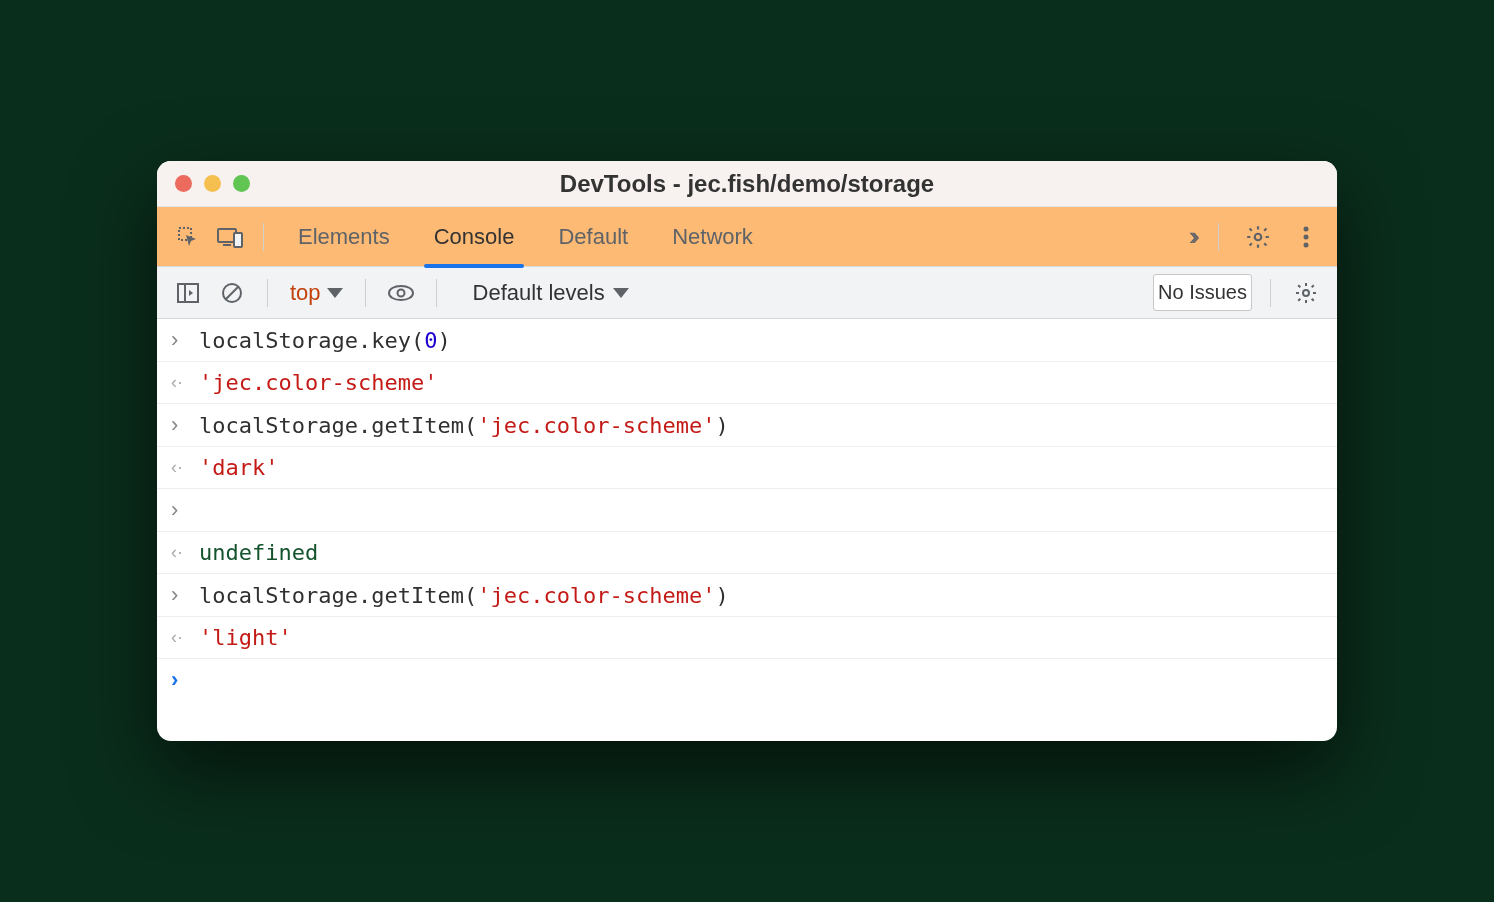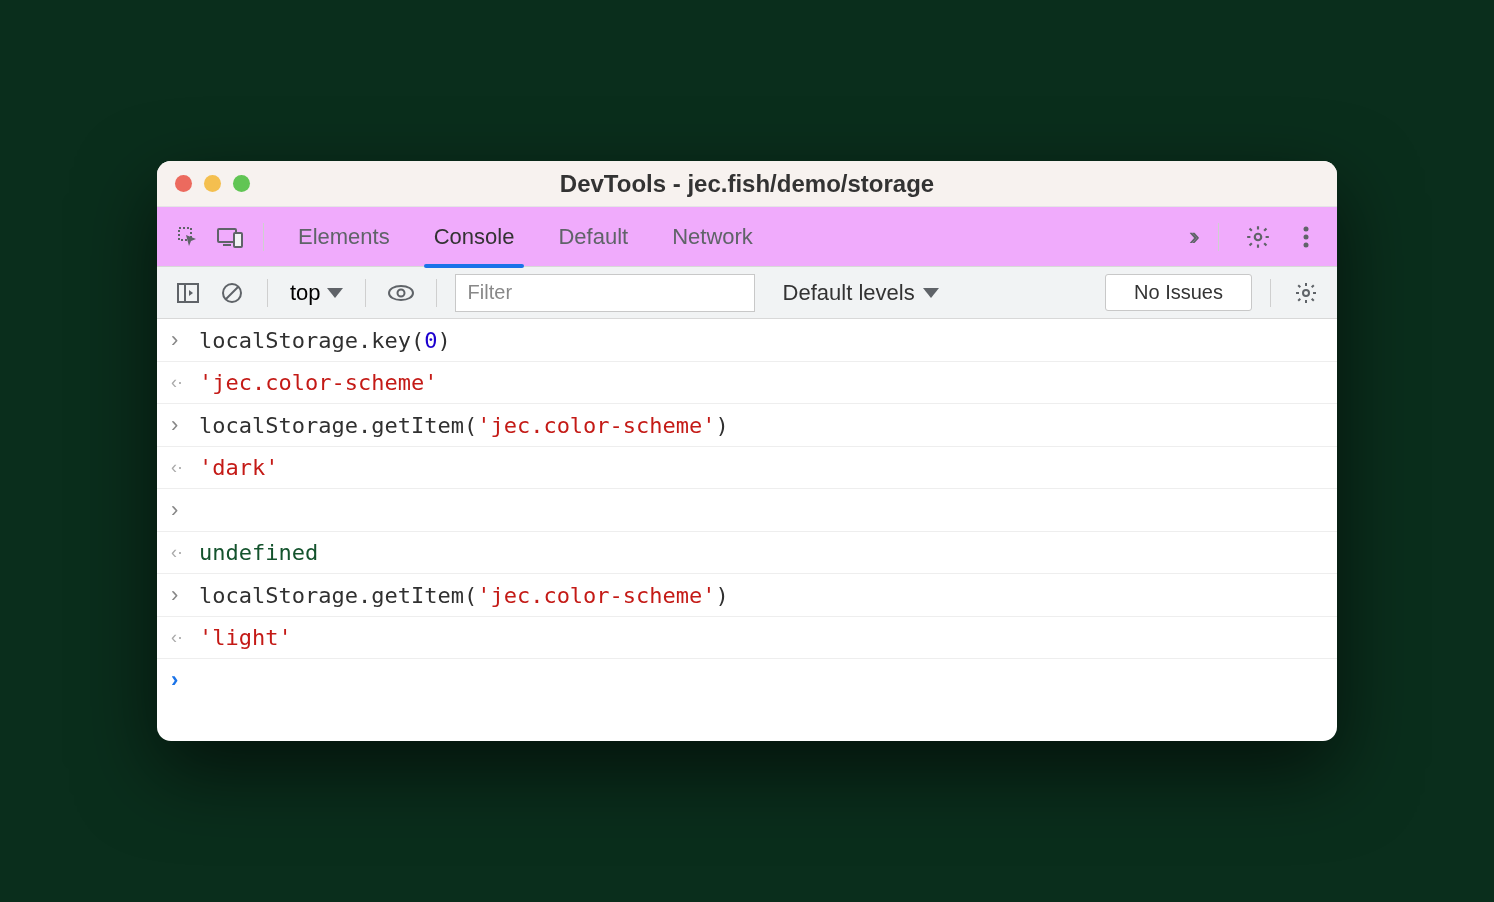--- a/index.html
+++ b/index.html
@@ -42,21 +42,21 @@
     position: absolute;
     left: 0; right: 0;
     text-align: center;
     font-size: 24px;
     font-weight: 600;
     color: #333;
     pointer-events: none;
   }
   .tabbar {
     height: 60px;
-    background: #f0abfc;
+    background: #fdba74;
     border-bottom: 1px solid #d8d8d8;
     display: flex;
     align-items: center;
     padding: 0 14px;
     gap: 8px;
   }
   .icon-btn {
     width: 34px; height: 34px;
     display: flex; align-items: center; justify-content: center;
     color: #5f6368;
@@ -111,21 +111,21 @@
     border-bottom: 1px solid #d8d8d8;
     display: flex;
     align-items: center;
     padding: 0 14px;
     gap: 10px;
   }
   .context-select {
     display: flex;
     align-items: center;
     font-size: 22px;
-    color: #000000;
+    color: #c2410c;
     gap: 6px;
     cursor: pointer;
     padding: 0 4px;
   }
   .dropdown-triangle {
     width: 0; height: 0;
     border-left: 8px solid transparent;
     border-right: 8px solid transparent;
     border-top: 10px solid #5f6368;
   }
@@ -147,21 +147,21 @@
     gap: 8px;
     cursor: pointer;
     margin-left: 18px;
     justify-content: flex-end;
   }
   .issues-btn {
     background: #fff;
     border: 1px solid #c8c8c8;
     border-radius: 3px;
     font-size: 20px;
-    padding: 6px 28px;
+    padding: 6px 4px;
     cursor: pointer;
     color: #333;
   }
   .spacer { flex: 1; }
   .console {
     font-family: ui-monospace, "SF Mono", Menlo, Consolas, monospace;
     font-size: 22px;
   }
   .row {
     display: flex;
@@ -262,21 +262,20 @@
       <div class="dropdown-triangle"></div>
     </div>
     <div class="vdiv"></div>
     <div class="icon-btn">
       <svg width="28" height="20" viewBox="0 0 28 20" fill="none" stroke="#5f6368" stroke-width="2">
         <path d="M2 10c0-4 5-7 12-7s12 3 12 7-5 7-12 7S2 14 2 10z"></path>
         <circle cx="14" cy="10" r="3.5"></circle>
       </svg>
     </div>
     <div class="vdiv"></div>
-    <input class="filter-input" placeholder="Filter" style="">
     <div class="levels">
       <span>Default levels</span>
       <div class="dropdown-triangle"></div>
     </div>
     <div class="spacer"></div>
     <button class="issues-btn">No Issues</button>
     <div class="vdiv"></div>
     <div class="icon-btn">
       <svg width="24" height="24" viewBox="0 0 24 24" fill="none" stroke="#5f6368" stroke-width="2">
         <circle cx="12" cy="12" r="3"></circle>

